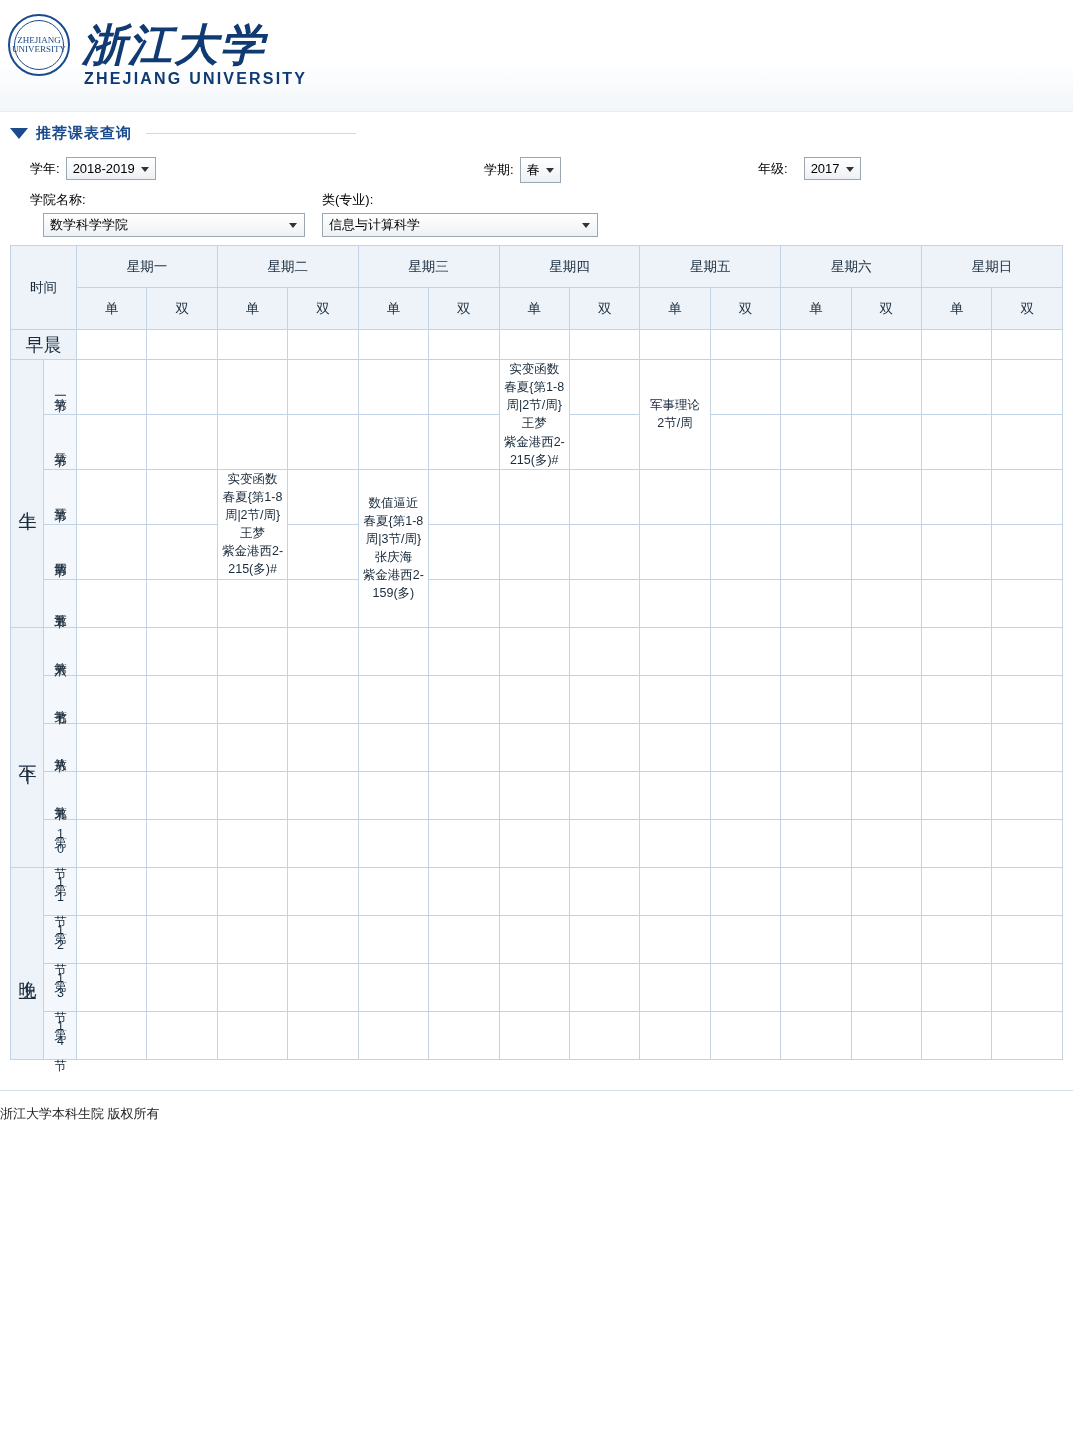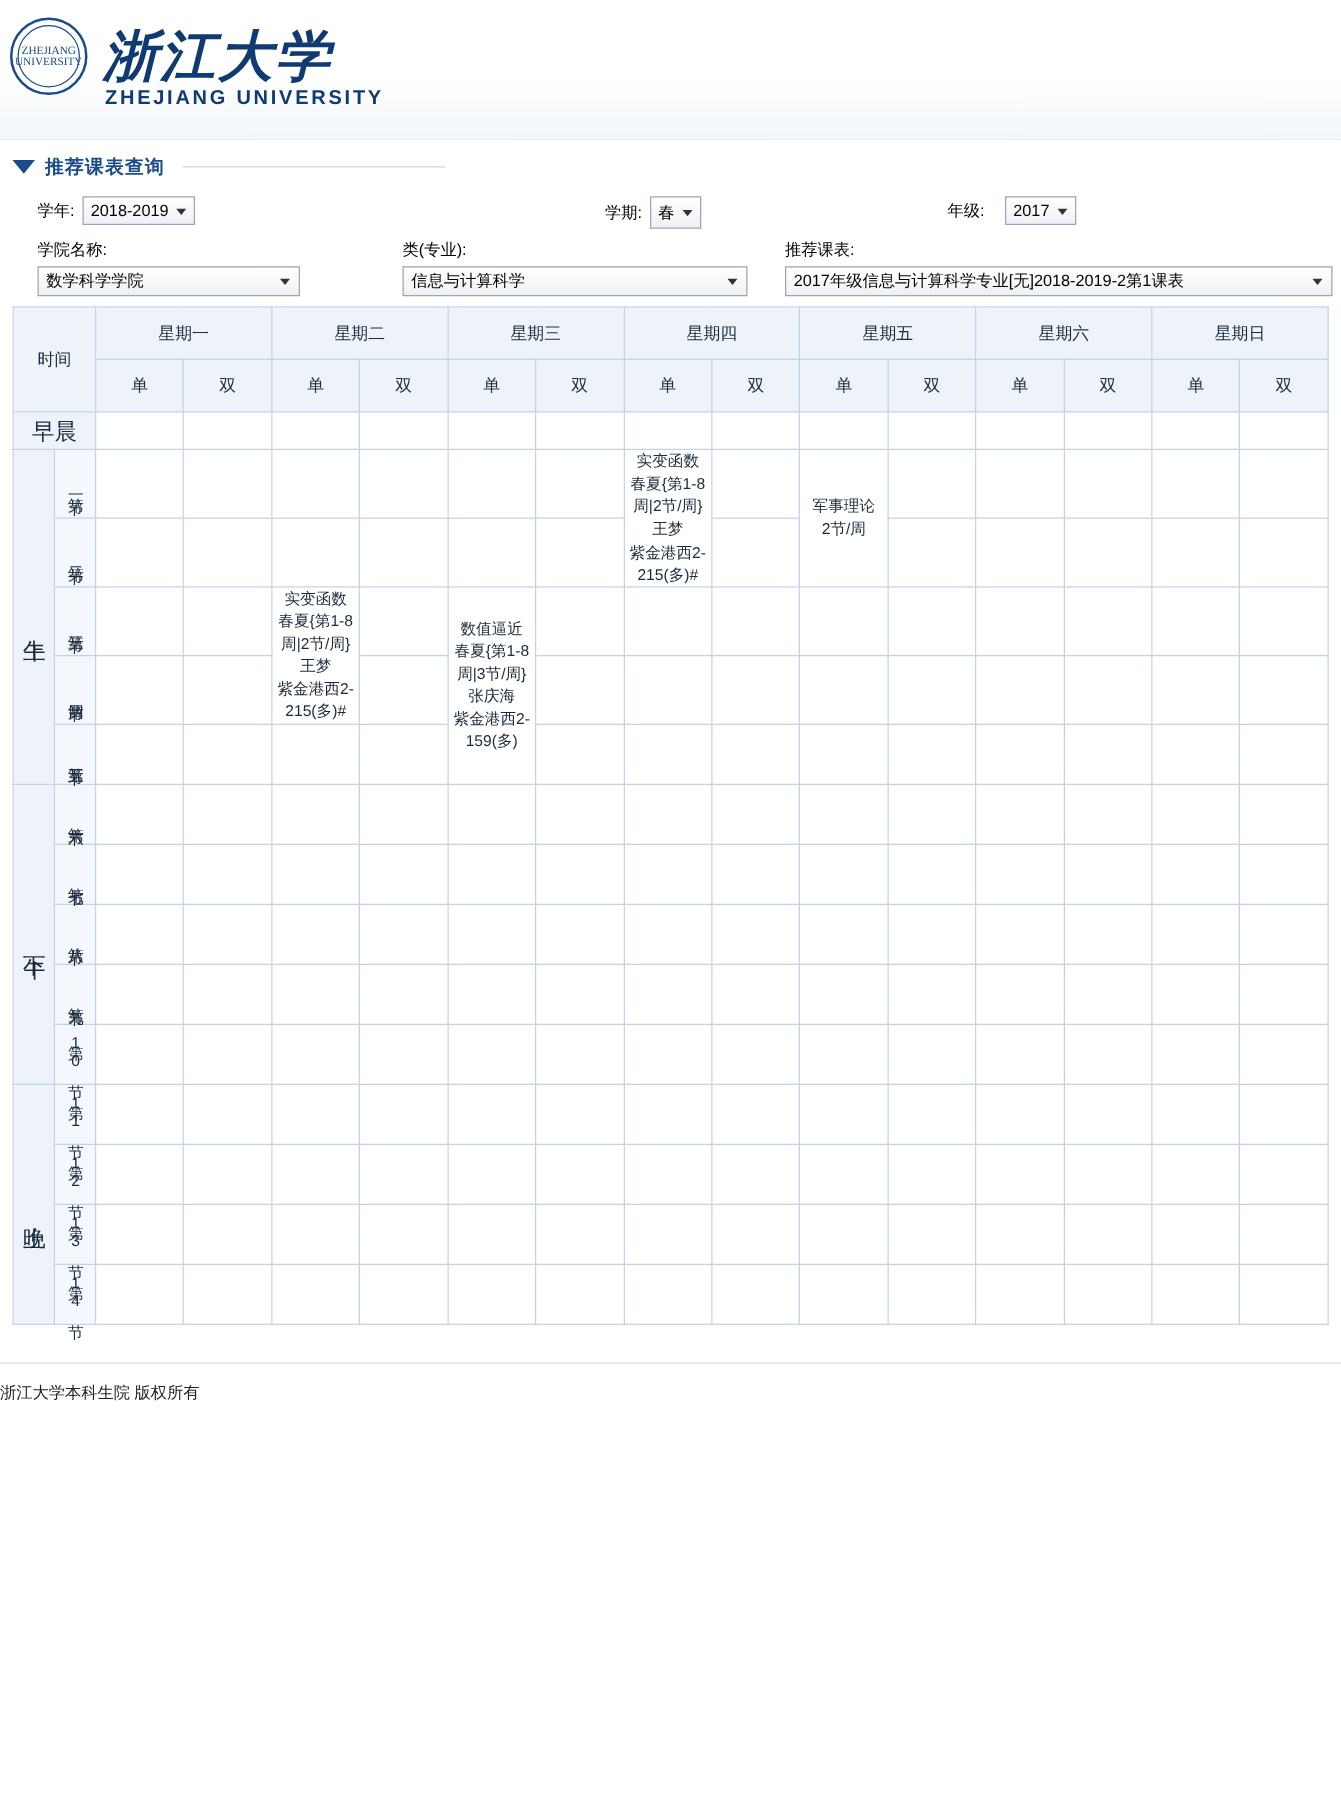--- a/index.html
+++ b/index.html
@@ -248,29 +248,25 @@
   </div>
   <div class="fld" style="left:758px; top:2px;gap:16px;">
     <span class="fld-label">年级:</span>
     <span class="sel">2017</span>
   </div>
 </div>
 
 <div class="filter-row-2">
   <div class="blk" style="left:30px; top:0; width:262px;">
     <span class="blk-label">学院名称:</span>
-    <div class="wide-sel" style="width:210px;">数学科学学院</div>
+    <div class="wide-sel" style="width:262px;margin-left:13px;">数学科学学院</div>
   </div>
   <div class="blk" style="left:322px; top:0; width:276px;">
     <span class="blk-label">类(专业):</span>
     <div class="wide-sel" style="width:276px;">信息与计算科学</div>
-  </div>
-  <div class="blk" style="left:628px; top:0; width:438px;">
-    <span class="blk-label">推荐课表:</span>
-    <div class="wide-sel" style="width:438px;">2017年级信息与计算科学专业[无]2018-2019-2第1课表</div>
   </div>
 </div>
 
 <div class="tt-wrap">
   <table class="tt" id="timetable">
     <thead>
       <tr id="tt-head-row-1">
           <td class="time-head" colspan="2" rowspan="2">时间</td>
           <td colspan="2">星期一</td>
           <td colspan="2">星期二</td>

